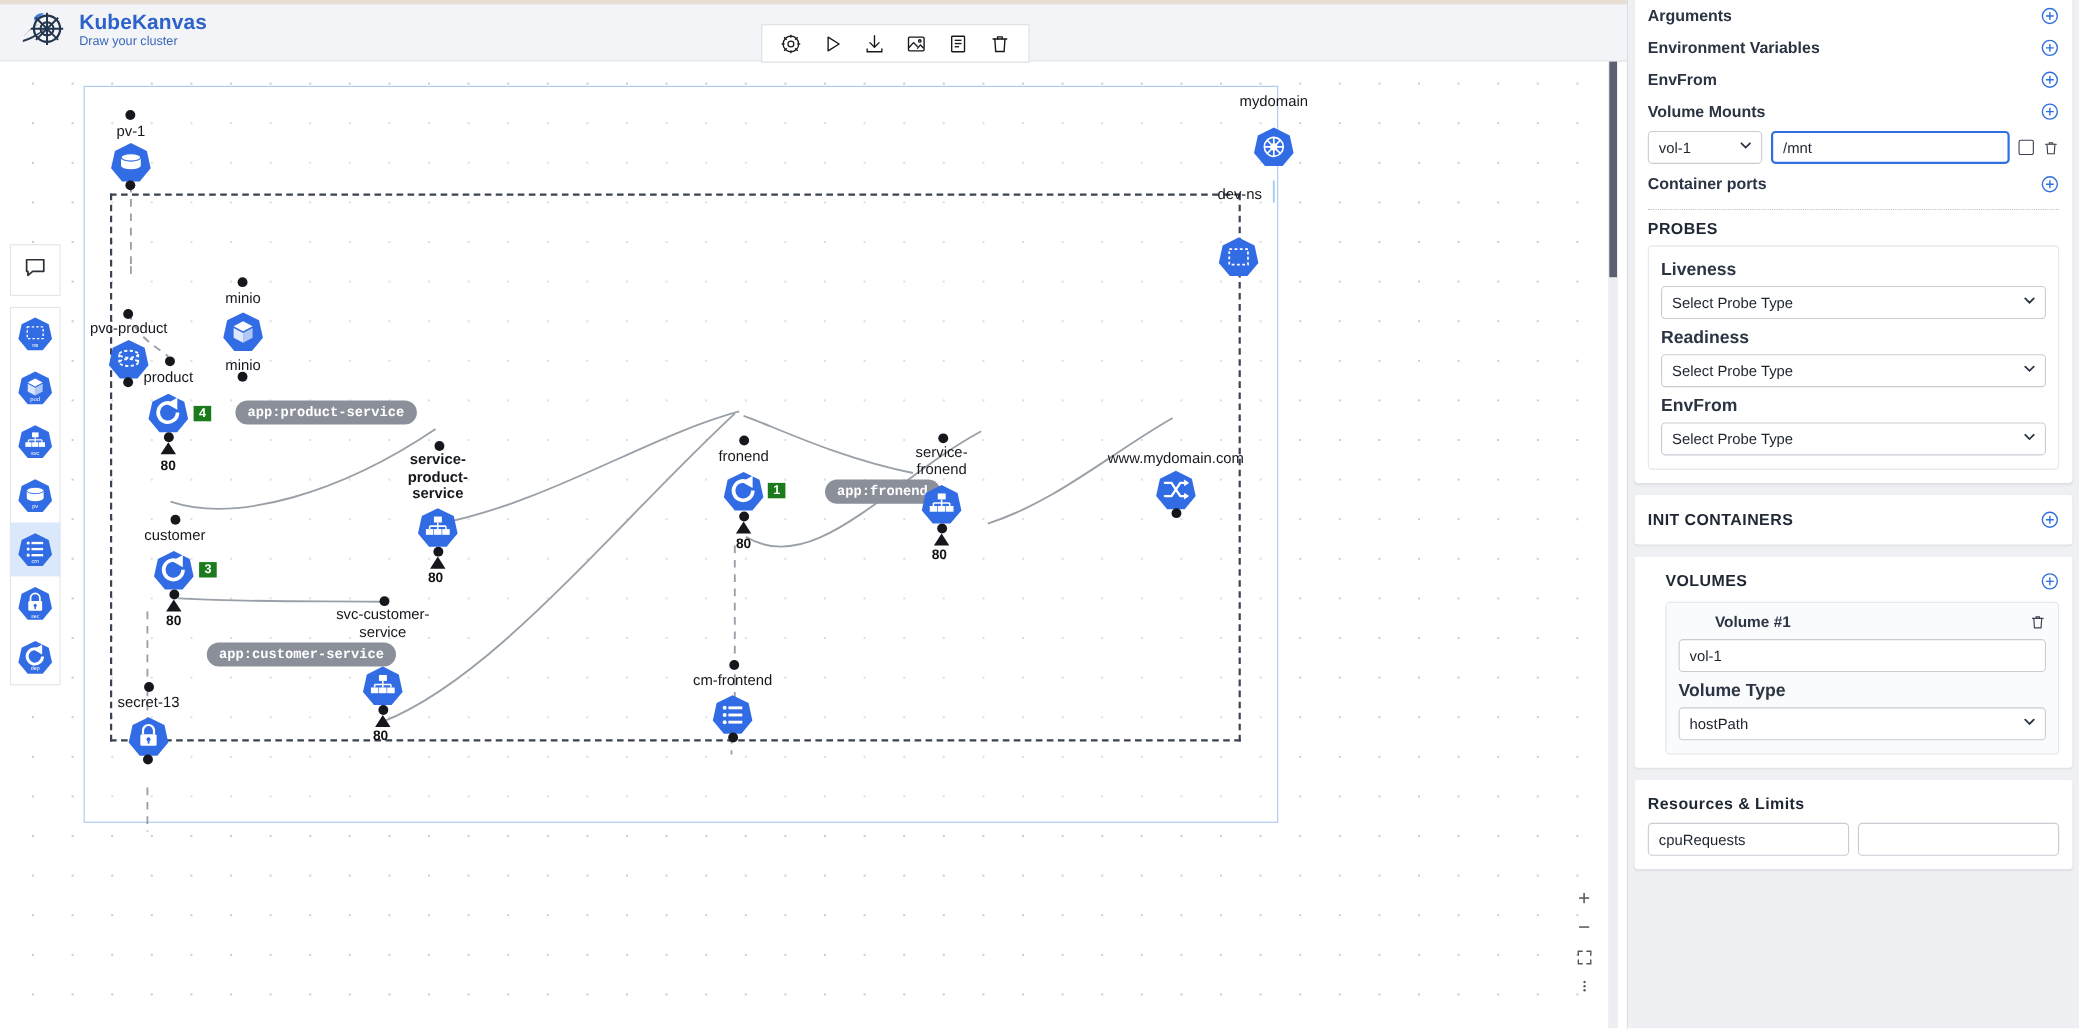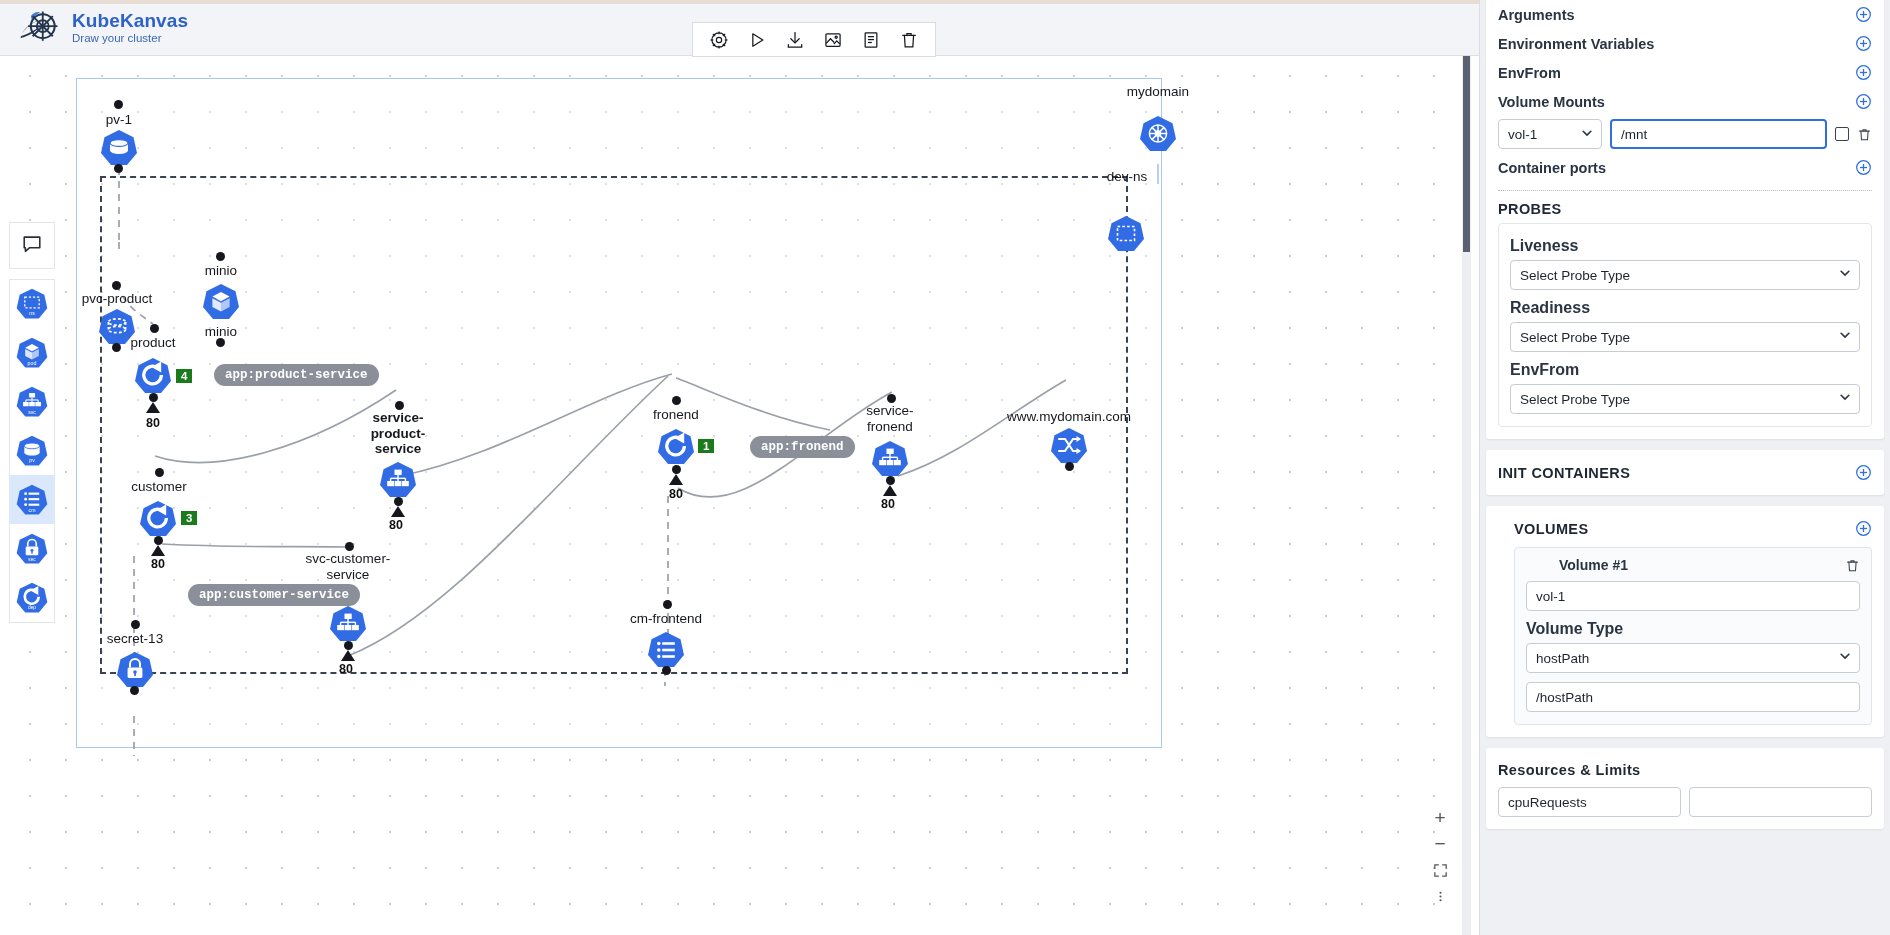--- a/index.html
+++ b/index.html
@@ -629,21 +629,21 @@
         <circle cx="12.8" cy="20" r="1.8"></circle>
               <rect x="16.2" y="18.7" width="12.6" height="2.6"></rect>
         <circle cx="12.8" cy="26.5" r="1.8"></circle>
               <rect x="16.2" y="25.2" width="12.6" height="2.6"></rect>
             </g>
           </svg>
       </div>
       <div class="dot" style="left:16px; top:36px;"></div>
     </div>
 
-    <div class="node" style="left:870px; top:383px;">
+    <div class="node" style="left:836px; top:383px;">
       <div class="dot" style="left:17px; top:-45px;"></div>
       <div class="node-label multi" style="left:-23px; top:-36px;">service-fronend</div>
       <div class="k8s-ico">
         <svg viewBox="0 0 40 40">
             <polygon points="20,2 34.5,9.2 38,25 28,37 12,37 2,25 5.5,9.2" fill="#326ce5"></polygon>
         <g fill="#ffffff">
               <rect x="16.5" y="9.6" width="7.2" height="5.4"></rect>
               <rect x="9.2" y="21" width="6.8" height="5.2"></rect>
               <rect x="16.6" y="21" width="6.8" height="5.2"></rect>
               <rect x="24" y="21" width="6.8" height="5.2"></rect>
@@ -866,23 +866,20 @@
           </div>
           <div class="field-label">Volume Type</div>
           <span class="sel-wrap">
             <input class="sel" readonly="" value="hostPath" style="">
             <span class="chev">
               <svg viewBox="0 0 14 14" width="12" height="12" fill="none" stroke="#2b3442" stroke-width="1.9" stroke-linecap="round">
                   <polyline points="2.5,5 7,9.5 11.5,5"></polyline>
                 </svg>
             </span>
           </span>
-          <div style="margin-top:9px;">
-            <input class="txt" value="/hostPath" style="">
-          </div>
         </div>
       </div>
     </div>
 
     <div class="rp-card">
       <div class="rp-inner" style="padding-top:14px;">
         <div class="section-title" style="font-weight:bold;">Resources &amp; Limits</div>
         <div class="res-row">
           <input class="txt" value="cpuRequests" style="">
           <input class="txt" value="" style="">

